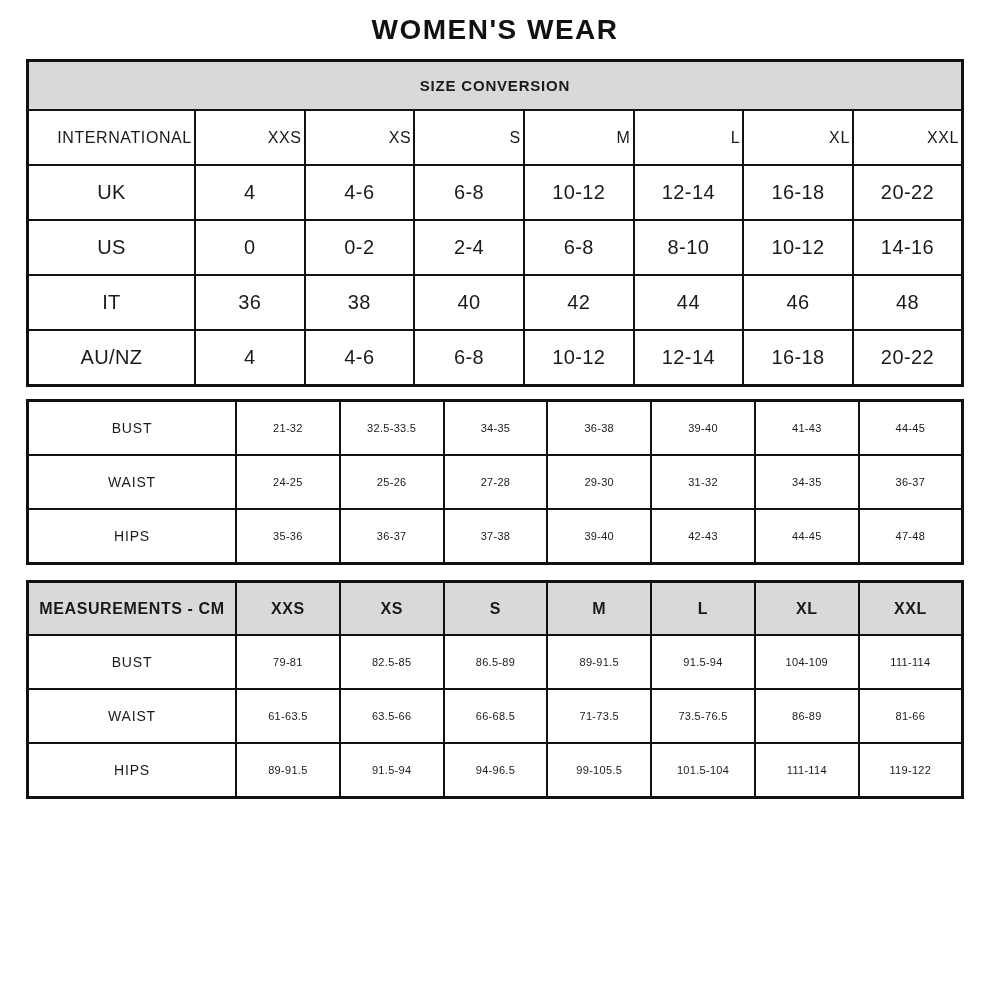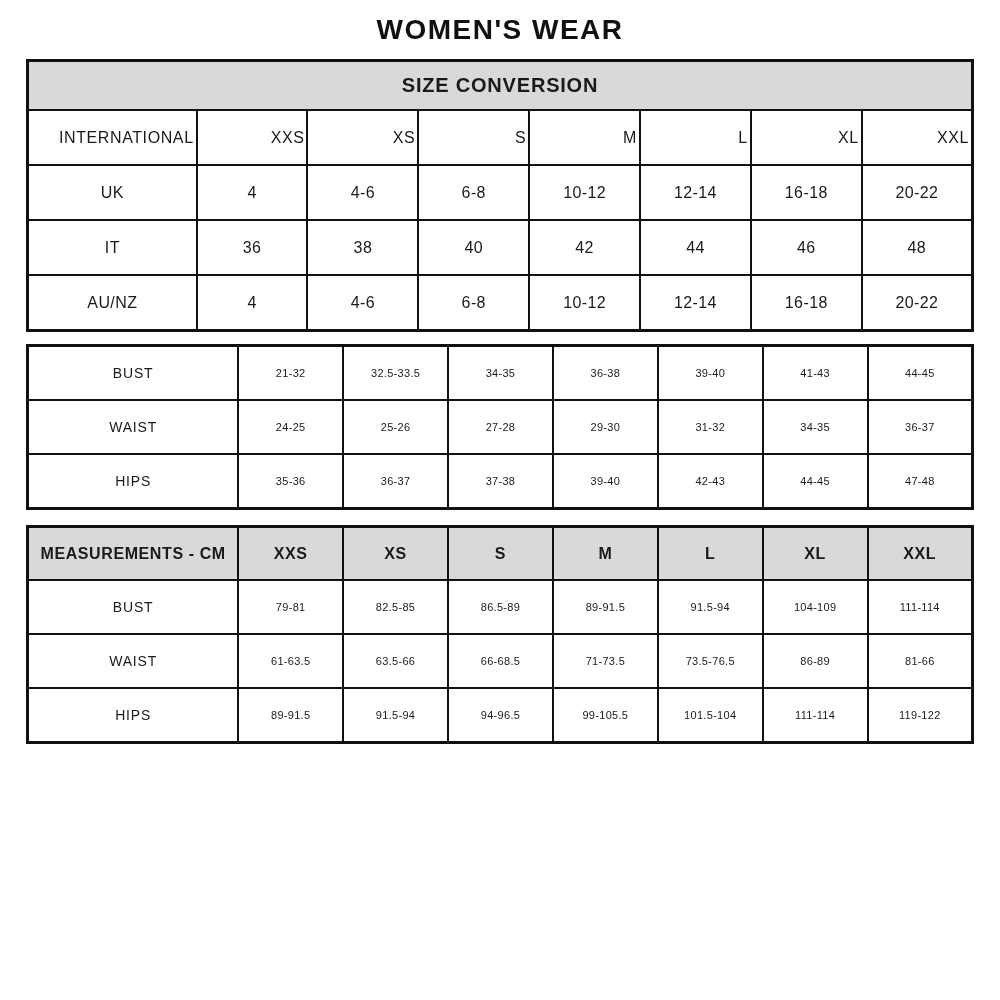--- a/index.html
+++ b/index.html
@@ -2,21 +2,21 @@
 <html><head>
 <meta charset="utf-8">
 <style>
   html, body { margin: 0; padding: 0; background: #ffffff; }
   body {
     width: 1000px; height: 1000px;
     font-family: "Liberation Sans", sans-serif;
     color: #1a1a1a;
     -webkit-font-smoothing: antialiased;
   }
-  .page { padding: 14px 26px 0 26px; box-sizing: border-box; }
+  .page { padding: 14px 36px 0 26px; box-sizing: border-box; }
   .title {
     margin: 0 0 13px 0;
     text-align: center;
     font-size: 28px;
     font-weight: 700;
     letter-spacing: 1.5px;
     color: #111;
   }
   table.tbl {
     width: 100%;
@@ -28,23 +28,23 @@
     border: 2px solid #111;
     text-align: center;
     vertical-align: middle;
     padding: 0 2px;
     overflow: hidden;
     white-space: nowrap;
   }
   .gray { background: #d9d9d9; }
 
   
-  .t1 .hdr-cell { height: 47px; font-size: 20px; font-weight: 700; letter-spacing: 0.8px; }
+  .t1 .hdr-cell { height: 47px; font-size: 15px; font-weight: 700; letter-spacing: 0.8px; }
   .t1 .size-row td { height: 53px; font-size: 16px; letter-spacing: 0.6px; text-align: right; }
-  .t1 .data-row td { height: 53px; font-size: 16px; letter-spacing: 0.4px; text-align: center; }
+  .t1 .data-row td { height: 53px; font-size: 20px; letter-spacing: 0.4px; text-align: center; }
 
   
   .t2 { margin-top: 12px; }
   .t3 { margin-top: 15px; }
   .t2 .hdr-row td, .t3 .hdr-row td { height: 51px; font-size: 16px; font-weight: 700; letter-spacing: 0.6px; }
   .t2 .data-row td, .t3 .data-row td { height: 52px; font-size: 11px; letter-spacing: 0.3px; }
   .t2 .data-row .row-label, .t3 .data-row .row-label { font-size: 14px; letter-spacing: 0.8px; }
 </style>
 </head>
 <body>
@@ -80,20 +80,30 @@
       </tr>
       <tr class="data-row">
         <td class="row-label">UK</td>
         <td>4</td>
         <td>4-6</td>
         <td>6-8</td>
         <td>10-12</td>
         <td>12-14</td>
         <td>16-18</td>
         <td>20-22</td>
+      </tr>
+      <tr class="data-row">
+        <td class="row-label">US</td>
+        <td>0</td>
+        <td>0-2</td>
+        <td>2-4</td>
+        <td>6-8</td>
+        <td>8-10</td>
+        <td>10-12</td>
+        <td>14-16</td>
       </tr>
       <tr class="data-row">
         <td class="row-label">IT</td>
         <td>36</td>
         <td>38</td>
         <td>40</td>
         <td>42</td>
         <td>44</td>
         <td>46</td>
         <td>48</td>

